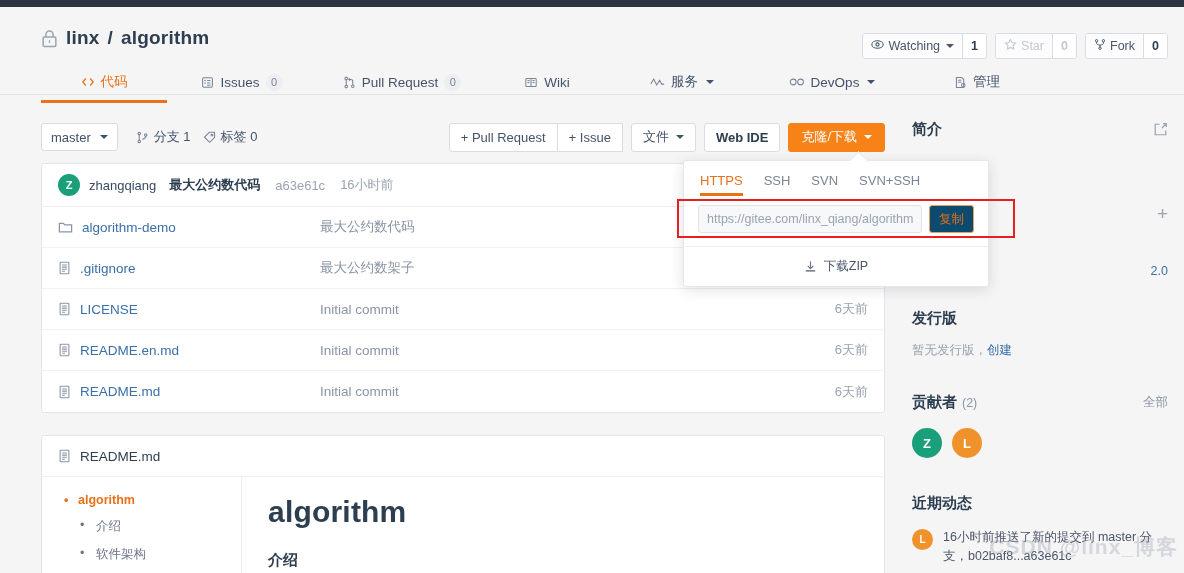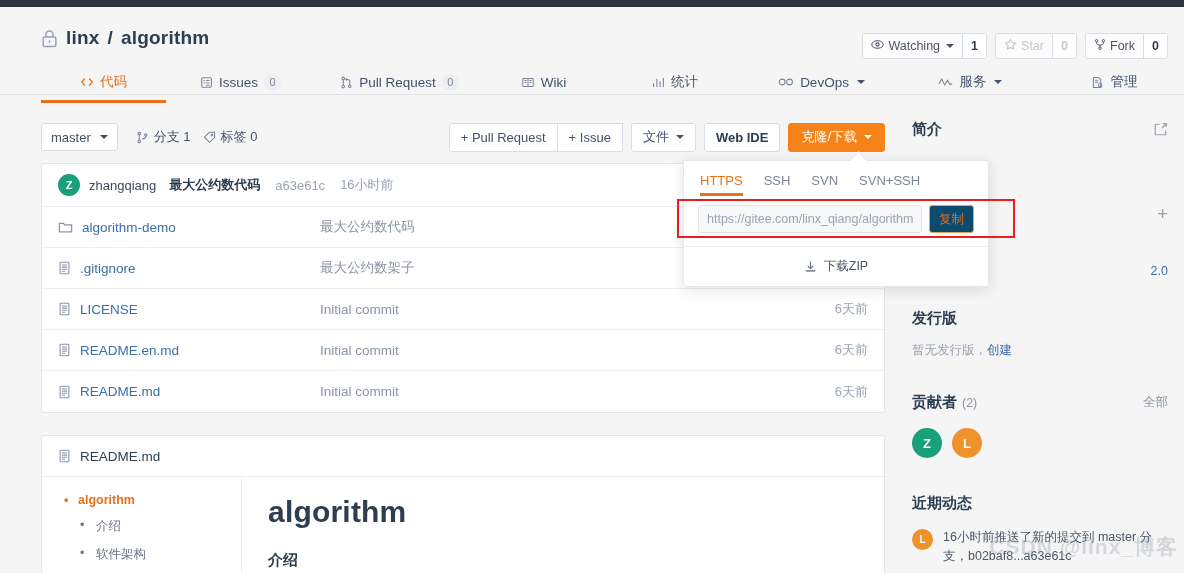--- a/index.html
+++ b/index.html
@@ -345,47 +345,39 @@
       <div class="navtab" style="width:120px; justify-content:center;">
         <span class="ic">
           <svg width="14" height="13" viewBox="0 0 16 16" fill="none" stroke="currentColor" stroke-width="1.25">
             <rect x="1.6" y="3" width="12.8" height="10" rx="1"></rect>
             <path d="M8 3v10M3.6 5.6h2.6M3.6 8h2.6M9.8 5.6h2.6M9.8 8h2.6"></path>
           </svg>
         </span>
         <span>Wiki</span>
       </div>
 
-      <div class="navtab" style="width:145px; justify-content:center;">
-        <span class="ic">
-          <svg width="13" height="13" viewBox="0 0 16 16" fill="none" stroke="currentColor" stroke-width="1.3">
-            <path d="M2 13.4V9M6 13.4V3.4M10 13.4V6.4M14 13.4V2.4"></path>
-          </svg>
-        </span>
-        <span>统计</span>
+
+      <div class="navtab" style="width:150px; justify-content:center;">
+        <span class="ic">
+          <svg width="15" height="12" viewBox="0 0 18 12" fill="none" stroke="currentColor" stroke-width="1.3">
+            <path d="M1 8.5L4.5 2.5 8 9.5 11.5 4 14 8.5H17"></path>
+          </svg>
+        </span>
+        <span>服务</span>
+        <span class="caret"></span>
       </div>
 
       <div class="navtab" style="width:150px; justify-content:center;">
         <span class="ic">
           <svg width="16" height="12" viewBox="0 0 20 12" fill="none" stroke="currentColor" stroke-width="1.3">
             <circle cx="5.2" cy="6" r="3.6"></circle>
               <circle cx="14.4" cy="6" r="3.6"></circle>
           </svg>
         </span>
         <span>DevOps</span>
-        <span class="caret"></span>
-      </div>
-
-      <div class="navtab" style="width:150px; justify-content:center;">
-        <span class="ic">
-          <svg width="15" height="12" viewBox="0 0 18 12" fill="none" stroke="currentColor" stroke-width="1.3">
-            <path d="M1 8.5L4.5 2.5 8 9.5 11.5 4 14 8.5H17"></path>
-          </svg>
-        </span>
-        <span>服务</span>
         <span class="caret"></span>
       </div>
 
       <div class="navtab" style="width:140px; justify-content:center;">
         <span class="ic">
           <svg width="13" height="13" viewBox="0 0 16 16" fill="none" stroke="currentColor" stroke-width="1.3">
             <path d="M3 1.8h6.4l2.6 2.6v9.8H3z"></path>
             <path d="M5 5.2h4M5 7.6h4"></path>
             <circle cx="11.4" cy="11.4" r="2.1"></circle>
           </svg>

